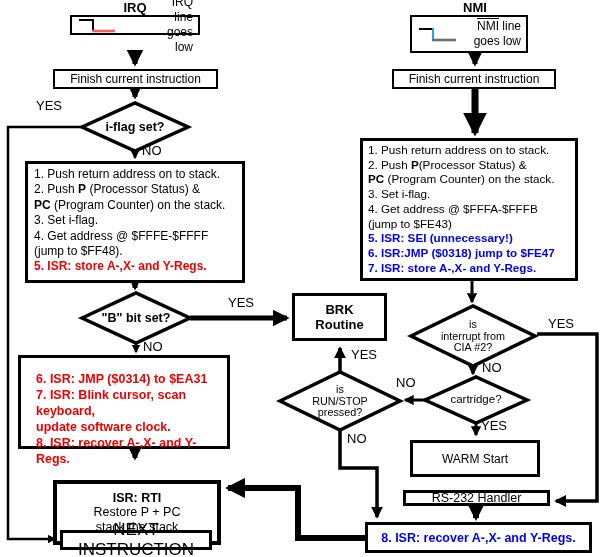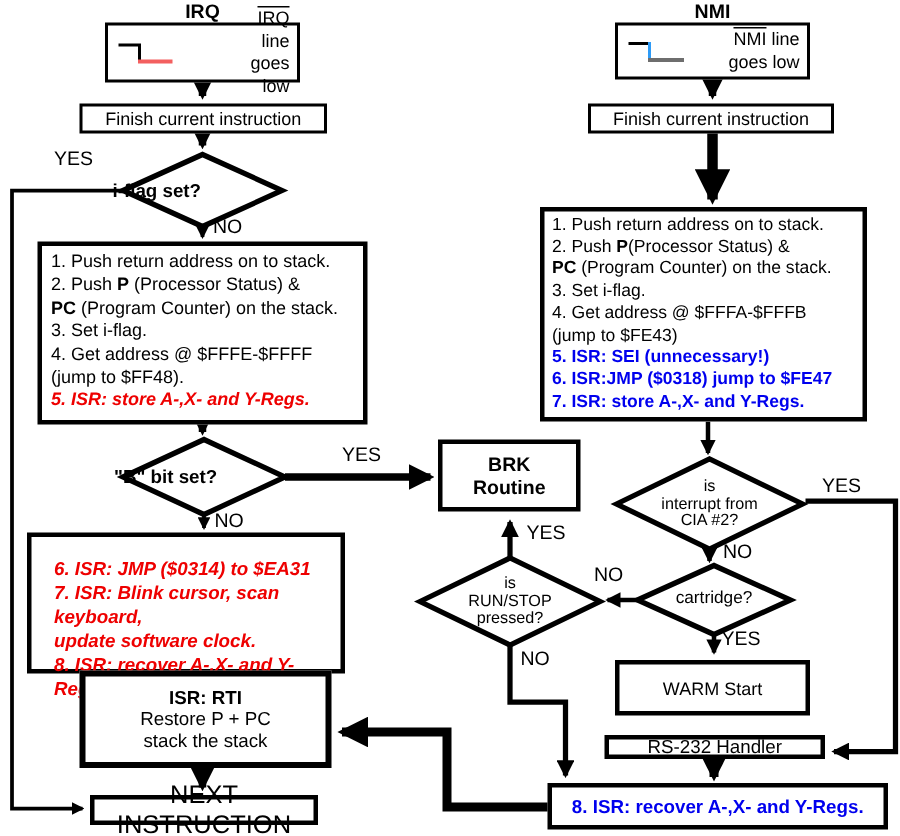--- a/index.html
+++ b/index.html
@@ -15,23 +15,23 @@
   .box{position:absolute;box-sizing:border-box;background:#fff;border:3px solid #000;}
   .ctr{display:flex;align-items:center;justify-content:center;text-align:center;}
   .col{display:flex;flex-direction:column;align-items:center;justify-content:center;text-align:center;}
   .title{font-weight:bold;font-size:13px;text-align:center;}
   .sigbox{border-width:2.5px;display:flex;align-items:center;}
   .sigtext{flex:1;text-align:right;font-size:12px;line-height:15px;padding-right:5px;}
   .ovl{text-decoration:overline;}
   .smallbox{border-width:2.5px;font-size:12px;}
   .steps{font-size:12px;line-height:15.4px;padding:3px 6px;}
   .steps2{font-size:11.7px;line-height:14.7px;padding:2px 5px;}
-  .red{color:var(--red);font-weight:bold;font-style:italic;}
+  .red{color:var(--red);font-weight:bold;}
   .blue{color:var(--blue);font-weight:bold;}
-  .dlabel{position:absolute;font-weight:bold;font-size:12.5px;background:transparent;}
+  .dlabel{position:absolute;text-align:center;font-weight:bold;font-size:12.5px;background:transparent;}
   .dlabel-sm{position:absolute;text-align:center;font-size:10.8px;line-height:11.5px;background:transparent;}
   .yn{position:absolute;font-size:13px;background:transparent;}
   .brk{font-weight:bold;font-size:13px;line-height:15px;}
   .redbox{border-width:3px;padding:13px 6px 0 15px;font-size:12.5px;line-height:16px;}
   .rti{font-size:12.5px;line-height:14.5px;}
   b{font-weight:bold;}
 </style>
 </head>
 <body>
 
@@ -72,32 +72,32 @@
       <polygon points="82,318 136,293 190,318 136,343"></polygon>
       <polygon points="411,336 473,306 535,336 473,366"></polygon>
       <polygon points="425,400 476,377 527,400 476,423"></polygon>
       <polygon points="280,401 340,372 400,401 340,430"></polygon>
     </g>
   </svg>
 
   <div class="abs title" style="left:70px;top:0;width:130px;">IRQ</div>
   <div class="abs title" style="left:410px;top:0;width:130px;">NMI</div>
 
-  <div class="box sigbox" style="left:70px;top:15px;width:130px;height:40px;gap:41px;">
+  <div class="box sigbox" style="left:70px;top:15px;width:130px;height:20px;gap:41px;">
     <svg width="42" height="20" style="margin-left:4px;flex:0 0 auto;">
       <path d="M3 5 H17 V16" stroke="#000" stroke-width="2" fill="none"></path>
       <path d="M16 16 H39" stroke-width="2.6" fill="none" stroke="#f35f5f"></path>
     </svg>
     <div class="sigtext">
       <div><span class="ovl">IRQ</span><span> line</span></div>
       <div>goes low</div>
     </div>
   </div>
 
-  <div class="box sigbox" style="left:410px;top:15px;width:130px;height:38px;">
+  <div class="box sigbox" style="left:410px;top:15px;width:118px;height:38px;">
     <svg width="42" height="20" style="margin-left:4px;flex:0 0 auto;">
       <path d="M3 5 H17" stroke="#000" stroke-width="2" fill="none"></path>
       <path d="M17 4 V16" stroke-width="2" fill="none" stroke="#2d9bf7"></path>
       <path d="M16 16 H40" stroke-width="2.6" fill="none" stroke="#6e6e6e"></path>
     </svg>
     <div class="sigtext">
       <div><span class="ovl">NMI</span><span> line</span></div>
       <div>goes low</div>
     </div>
   </div>
@@ -157,21 +157,21 @@
     <div>Routine</div>
   </div>
 
   <div class="box redbox red" style="left:18px;top:355px;width:212px;height:94px;">
     <div>6. ISR: JMP ($0314) to $EA31</div>
     <div>7. ISR: Blink cursor, scan keyboard,</div>
     <div>update software clock.</div>
     <div>8. ISR: recover A-,X- and Y-Regs.</div>
   </div>
 
-  <div class="box col rti" style="left:53px;top:447px;width:168px;height:65px;border-width:4px;">
+  <div class="box col rti" style="left:53px;top:480px;width:168px;height:65px;border-width:4px;">
     <div style="font-weight:bold;">ISR: RTI</div>
     <div>Restore P + PC</div>
     <div>stack the stack</div>
   </div>
 
   <div class="box ctr" style="left:60px;top:530px;width:152px;height:20px;font-size:17px;">NEXT INSTRUCTION</div>
 
   <div class="box ctr" style="left:410px;top:440px;width:130px;height:37px;font-size:12px;">WARM Start</div>
 
   <div class="box ctr" style="left:403px;top:490px;width:147px;height:16px;font-size:12.5px;">RS-232 Handler</div>

